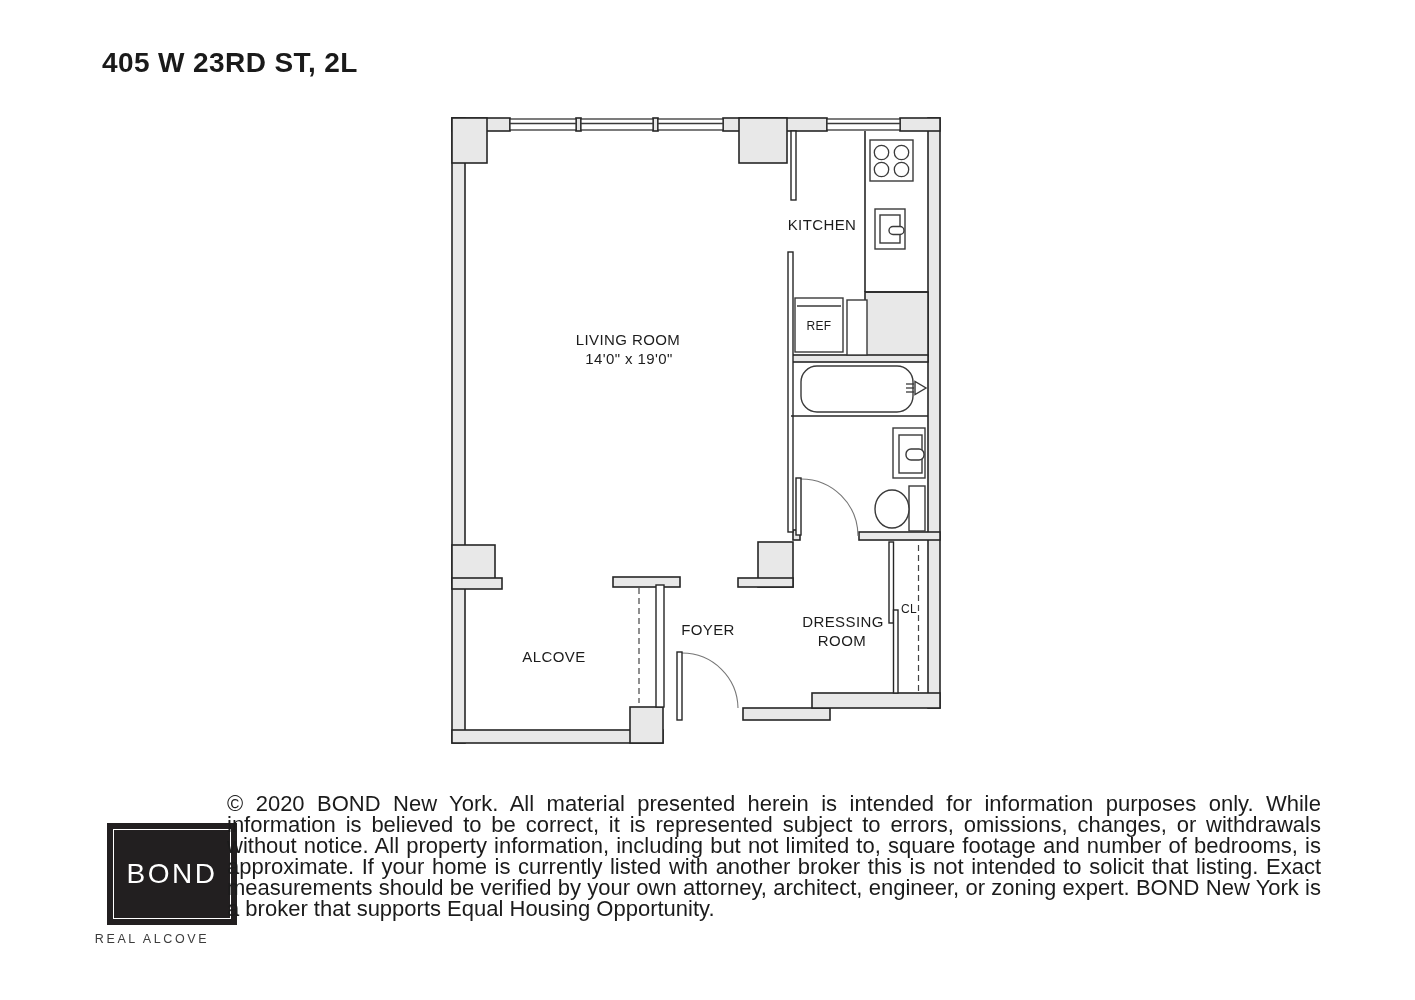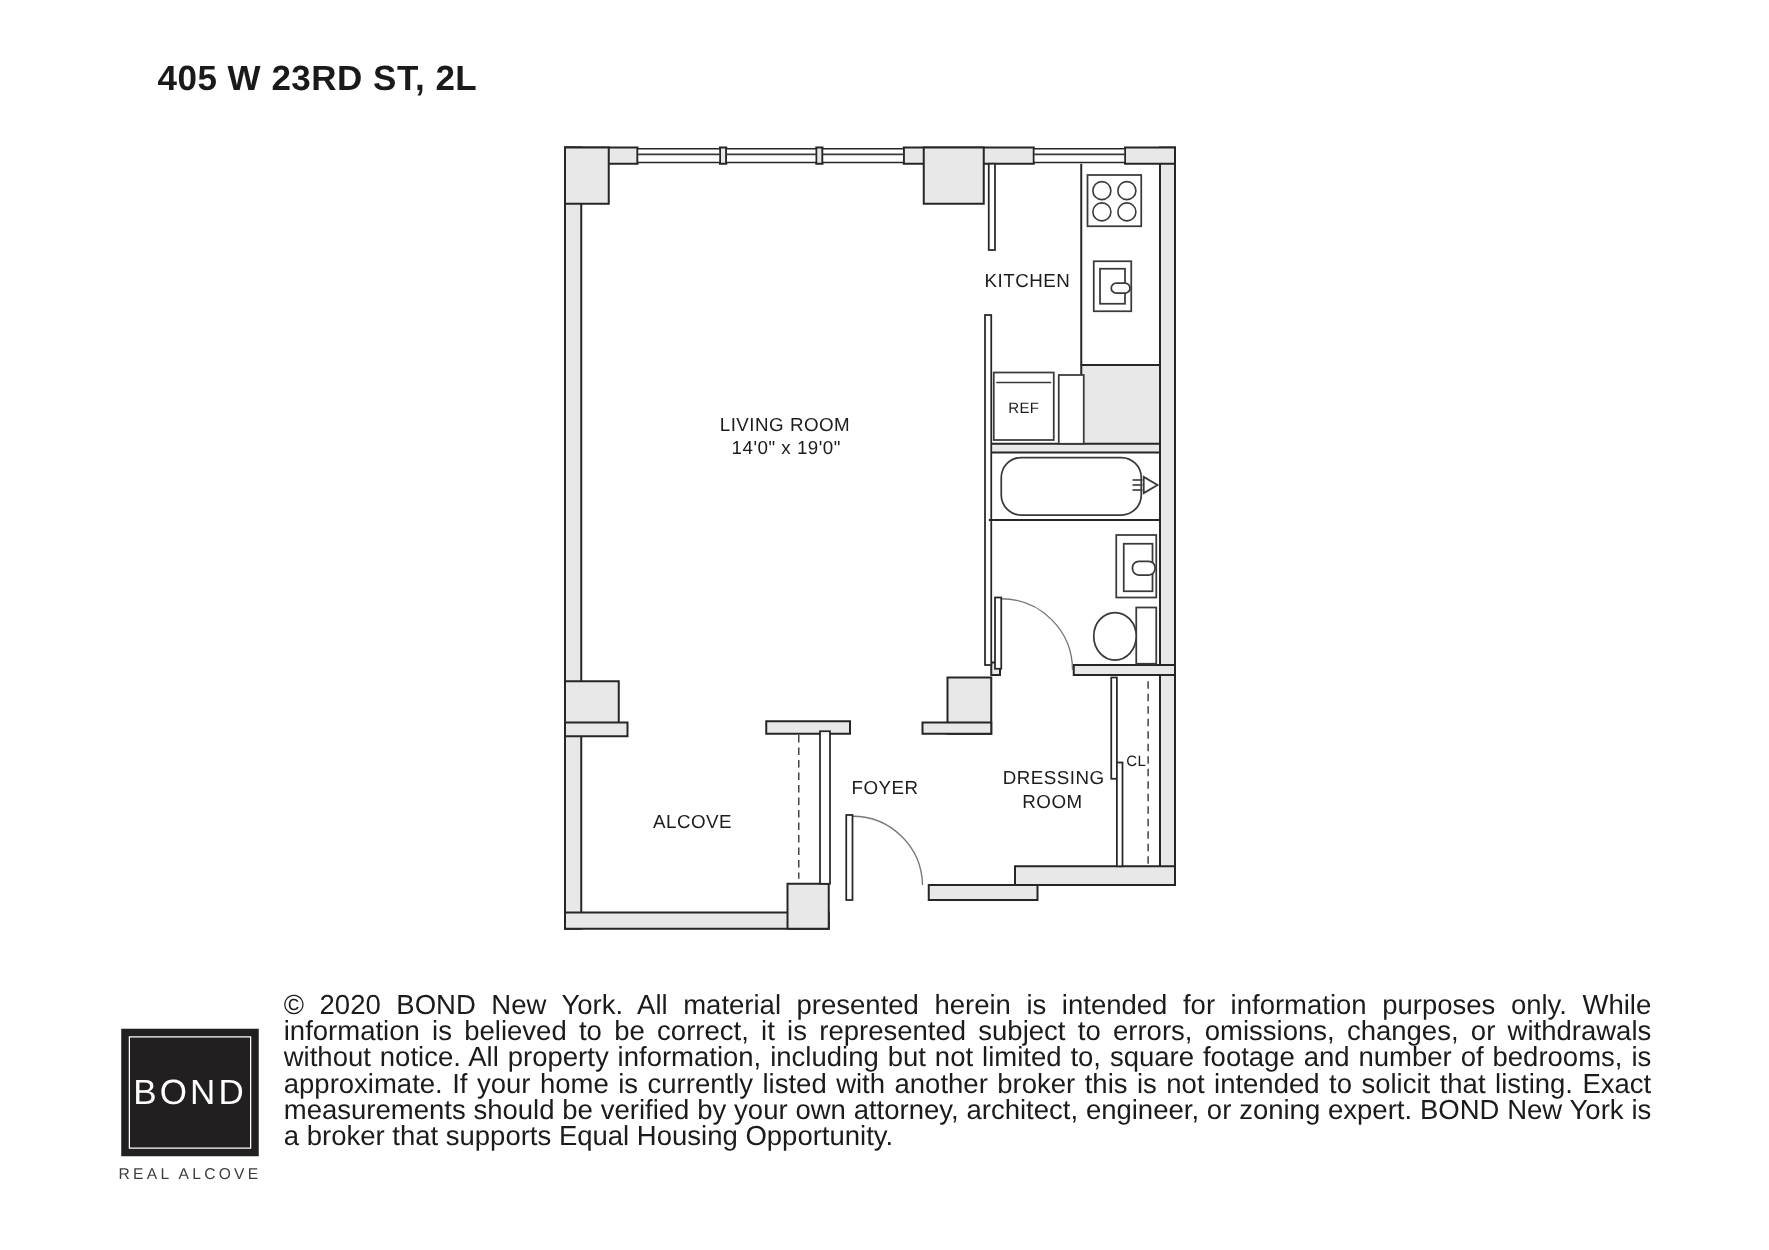--- a/index.html
+++ b/index.html
@@ -1,30 +1,30 @@
 <!DOCTYPE html>
 <html><head>
 <meta charset="utf-8">
 <style>
   html,body{margin:0;padding:0;background:#fff;}
   #page{position:relative;width:1415px;height:1000px;background:#ffffff;overflow:hidden;
         font-family:"Liberation Sans",sans-serif;color:#1a1a1a;}
-  #plan-title{position:absolute;left:102px;top:47px;font-size:28px;font-weight:bold;letter-spacing:.4px;margin-left:24px;}
+  #plan-title{position:absolute;left:102px;top:47px;font-size:28px;font-weight:bold;letter-spacing:.4px;}
   #plan-svg{position:absolute;left:0;top:0;}
   .wall{fill:#e8e8e8;stroke:#262626;stroke-width:1.6;}
   .thinwall{fill:#ffffff;stroke:#262626;stroke-width:1.4;}
   .win{fill:#ffffff;stroke:#262626;stroke-width:1.2;}
   .fix{fill:#ffffff;stroke:#3a3a3a;stroke-width:1.4;}
   .ln{stroke:#262626;stroke-width:1.6;fill:none;}
   .fln{stroke:#3a3a3a;stroke-width:1.3;fill:none;}
   .arc{stroke:#777;stroke-width:1.1;fill:none;}
   .dash{stroke:#444;stroke-width:1.2;fill:none;stroke-dasharray:6 4;}
   .room-label{font-family:"Liberation Sans",sans-serif;font-size:15px;fill:#1c1c1c;letter-spacing:.4px;}
   .small-label{font-family:"Liberation Sans",sans-serif;font-size:12px;fill:#1c1c1c;letter-spacing:.3px;}
-  #footer-logo{position:absolute;left:97px;top:823px;width:110px;height:102px;background:#221f20;}
+  #footer-logo{position:absolute;left:107px;top:823px;width:130px;height:102px;background:#221f20;}
   #footer-logo .inner{position:absolute;left:6px;top:6px;right:6px;bottom:6px;border:1.5px solid #ffffff;
         display:flex;align-items:center;justify-content:center;}
   #footer-logo .bond{color:#ffffff;font-size:28px;letter-spacing:2.5px;font-weight:500;}
   #logo-tagline{position:absolute;left:92px;top:932px;width:120px;text-align:center;
         font-size:12.5px;letter-spacing:2.6px;color:#3c3c3c;}
   #disclaimer{position:absolute;left:227px;top:794px;width:1094px;font-size:22px;line-height:20.9px;
         text-align:justify;color:#1b1b1b;}
 </style>
 </head>
 <body>

